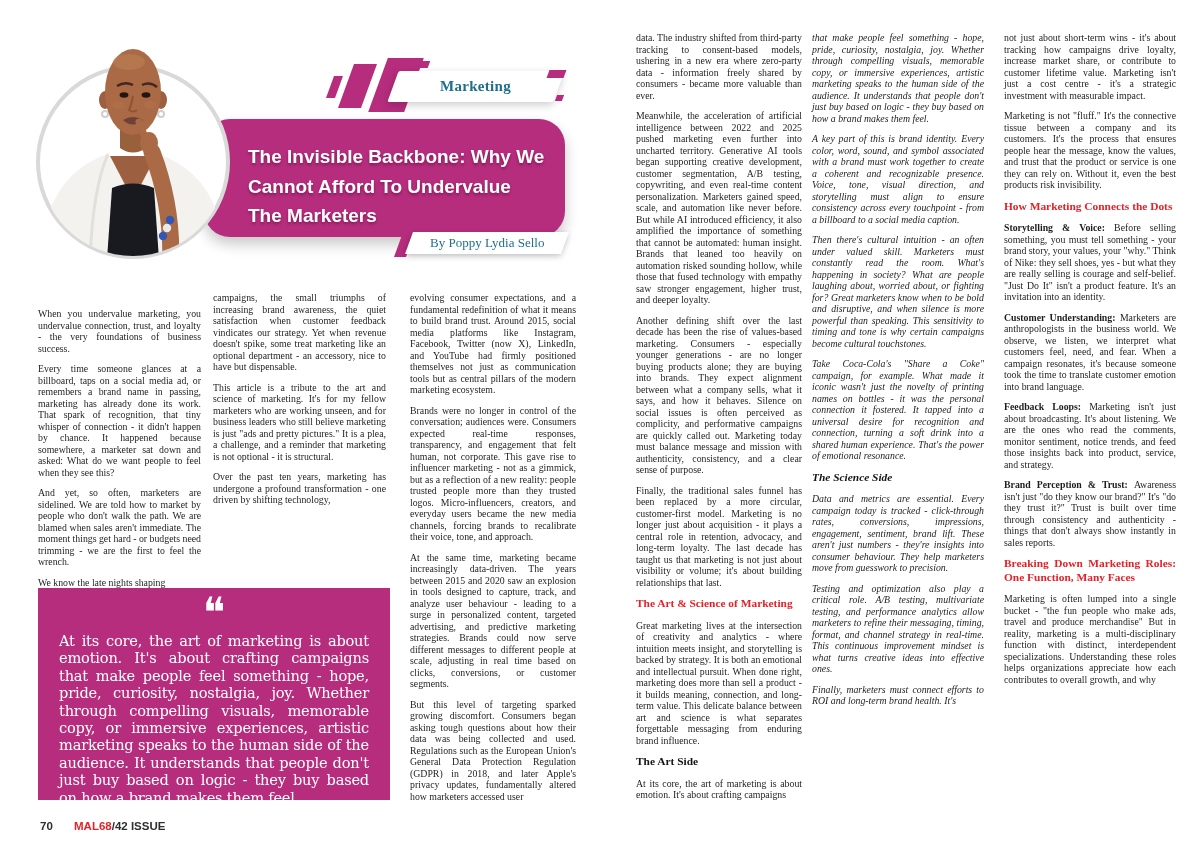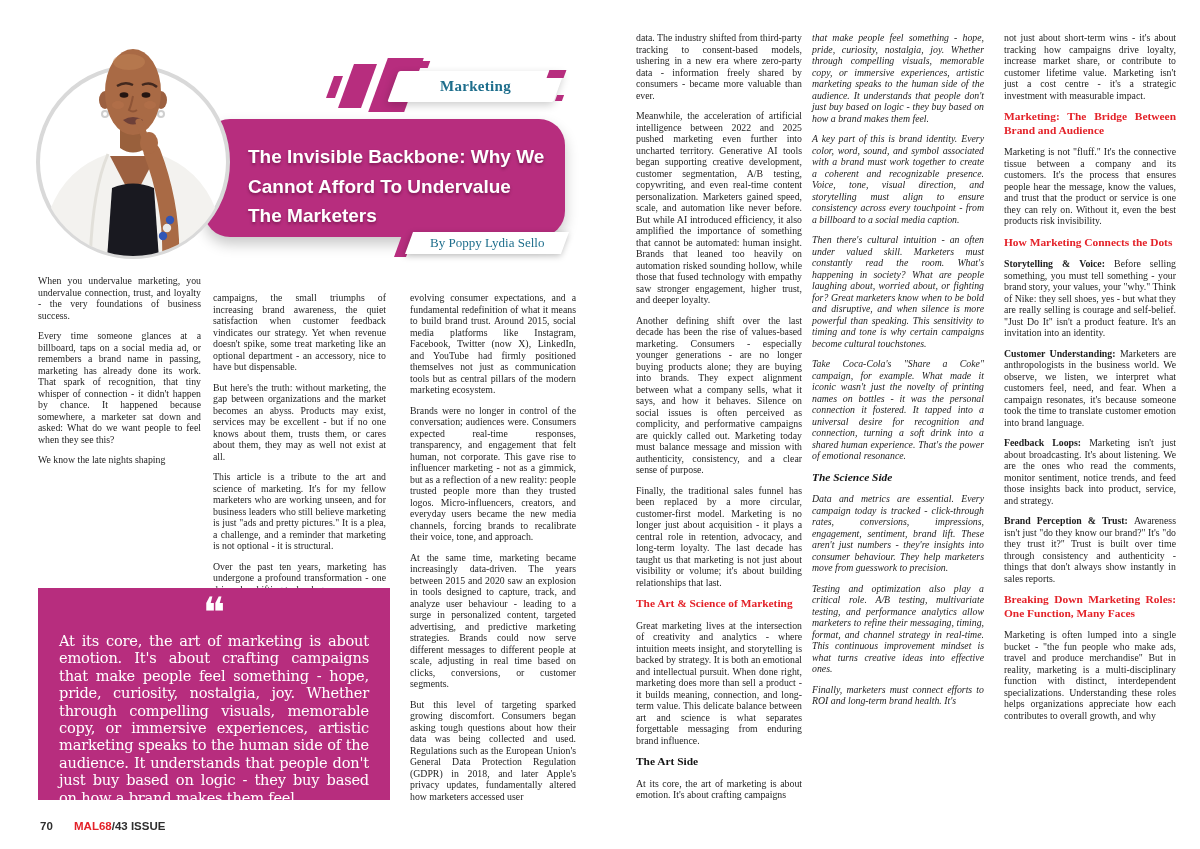--- a/index.html
+++ b/index.html
@@ -20,21 +20,21 @@
               transform:skewX(-20deg);box-shadow:0 2px 6px rgba(0,0,0,.25);z-index:5;
               display:flex;align-items:center;justify-content:center;}
   .byline-bar span{transform:skewX(20deg);font-size:13px;color:var(--teal);}
   
   .portrait{position:absolute;left:30px;top:40px;width:210px;height:262px;z-index:6;}
   
   .col{position:absolute;text-align:justify;font-size:9.8px;line-height:11.5px;}
   .col p{margin:0 0 9px 0;}
   .col h3{margin:2px 0 9px 0;font-size:11.4px;line-height:13.5px;color:var(--red);}
   .col h4{margin:2px 0 9px 0;font-size:11.4px;line-height:13.5px;color:#141414;}
-  .col-1{left:38px;top:275px;width:163px;}
+  .col-1{left:38px;top:308px;width:163px;}
   .col-2{left:213px;top:292px;width:173px;}
   .col-3{left:400px;top:292px;width:166px;margin-left:10px;}
   .col-4{left:636px;top:32px;width:166px;}
   .col-5{left:812px;top:32px;width:172px;font-style:italic;}
   .col-6{left:994px;top:32px;width:172px;margin-left:10px;}
   
   .pull-quote{position:absolute;left:38px;top:588px;width:352px;height:212px;background:var(--magenta);
               color:#ffffff;z-index:3;}
   .pq-mark{text-align:center;font-size:42px;line-height:34px;height:36px;margin-top:8px;
            font-family:"DejaVu Serif",serif;}
@@ -107,25 +107,25 @@
       <path d="M103 56 q-2 10 -4 14 q4 3 8 0" stroke="#8e5436" stroke-width="2" fill="none"></path>
       <path d="M93 80 q10 -6 20 0 q-10 9 -20 0 Z" fill="#6e4038"></path>
       <path d="M116 100 L109 82" stroke="#a96a45" stroke-width="7" stroke-linecap="round"></path>
       <ellipse cx="119" cy="103" rx="9" ry="11" fill="#a96a45"></ellipse>
     </svg>
   </div>
 
   <section class="col col-1">
       <p>When you undervalue marketing, you undervalue connection, trust, and loyalty - the very foundations of business success.</p>
       <p>Every time someone glances at a billboard, taps on a social media ad, or remembers a brand name in passing, marketing has already done its work. That spark of recognition, that tiny whisper of connection - it didn't happen by chance. It happened because somewhere, a marketer sat down and asked: What do we want people to feel when they see this?</p>
+      <p>And yet, so often, marketers are sidelined. We are told how to market by people who don't walk the path. We are blamed when sales aren't immediate. The moment things get hard - or budgets need trimming - we are the first to feel the wrench.</p>
       <p>We know the late nights shaping</p>
     </section>
   <section class="col col-2">
       <p>campaigns, the small triumphs of increasing brand awareness, the quiet satisfaction when customer feedback vindicates our strategy. Yet when revenue doesn't spike, some treat marketing like an optional department - an accessory, nice to have but dispensable.</p>
-      <p>But here's the truth: without marketing, the gap between organizations and the market becomes an abyss. Products may exist, services may be excellent - but if no one knows about them, trusts them, or cares about them, they may as well not exist at all.</p>
       <p>This article is a tribute to the art and science of marketing. It's for my fellow marketers who are working unseen, and for business leaders who still believe marketing is just "ads and pretty pictures." It is a plea, a challenge, and a reminder that marketing is not optional - it is structural.</p>
       <p>Over the past ten years, marketing has undergone a profound transformation - one driven by shifting technology,</p>
     </section>
   <section class="col col-3">
       <p>evolving consumer expectations, and a fundamental redefinition of what it means to build brand trust. Around 2015, social media platforms like Instagram, Facebook, Twitter (now X), LinkedIn, and YouTube had firmly positioned themselves not just as communication tools but as central pillars of the modern marketing ecosystem.</p>
       <p>Brands were no longer in control of the conversation; audiences were. Consumers expected real-time responses, transparency, and engagement that felt human, not corporate. This gave rise to influencer marketing - not as a gimmick, but as a reflection of a new reality: people trusted people more than they trusted logos. Micro-influencers, creators, and everyday users became the new media channels, forcing brands to recalibrate their voice, tone, and approach.</p>
       <p>At the same time, marketing became increasingly data-driven. The years between 2015 and 2020 saw an explosion in tools designed to capture, track, and analyze user behaviour - leading to a surge in personalized content, targeted advertising, and predictive marketing strategies. Brands could now serve different messages to different people at scale, adjusting in real time based on clicks, conversions, or customer segments.</p>
       <p>But this level of targeting sparked growing discomfort. Consumers began asking tough questions about how their data was being collected and used. Regulations such as the European Union's General Data Protection Regulation (GDPR) in 2018, and later Apple's privacy updates, fundamentally altered how marketers accessed user</p>
     </section>
   <section class="col col-4">
@@ -143,34 +143,33 @@
       <p>A key part of this is brand identity. Every color, word, sound, and symbol associated with a brand must work together to create a coherent and recognizable presence. Voice, tone, visual direction, and storytelling must align to ensure consistency across every touchpoint - from a billboard to a social media caption.</p>
       <p>Then there's cultural intuition - an often under valued skill. Marketers must constantly read the room. What's happening in society? What are people laughing about, worried about, or fighting for? Great marketers know when to be bold and disruptive, and when silence is more powerful than speaking. This sensitivity to timing and tone is why certain campaigns become cultural touchstones.</p>
       <p>Take Coca-Cola's "Share a Coke" campaign, for example. What made it iconic wasn't just the novelty of printing names on bottles - it was the personal connection it fostered. It tapped into a universal desire for recognition and connection, turning a soft drink into a shared human experience. That's the power of emotional resonance.</p>
       <h4>The Science Side</h4>
       <p>Data and metrics are essential. Every campaign today is tracked - click-through rates, conversions, impressions, engagement, sentiment, brand lift. These aren't just numbers - they're insights into consumer behaviour. They help marketers move from guesswork to precision.</p>
       <p>Testing and optimization also play a critical role. A/B testing, multivariate testing, and performance analytics allow marketers to refine their messaging, timing, format, and channel strategy in real-time. This continuous improvement mindset is what turns creative ideas into effective ones.</p>
       <p>Finally, marketers must connect efforts to ROI and long-term brand health. It's</p>
     </section>
   <section class="col col-6">
       <p>not just about short-term wins - it's about tracking how campaigns drive loyalty, increase market share, or contribute to customer lifetime value. Marketing isn't just a cost centre - it's a strategic investment with measurable impact.</p>
-      <h3>Marketing: The Bridge Between Brand and Audience</h3>
       <p>Marketing is not "fluff." It's the connective tissue between a company and its customers. It's the process that ensures people hear the message, know the values, and trust that the product or service is one they can rely on. Without it, even the best products risk invisibility.</p>
       <h3>How Marketing Connects the Dots</h3>
       <p><strong>Storytelling &amp; Voice: </strong>Before selling something, you must tell something - your brand story, your values, your "why." Think of Nike: they sell shoes, yes - but what they are really selling is courage and self-belief. "Just Do It" isn't a product feature. It's an invitation into an identity.</p>
       <p><strong>Customer Understanding: </strong>Marketers are anthropologists in the business world. We observe, we listen, we interpret what customers feel, need, and fear. When a campaign resonates, it's because someone took the time to translate customer emotion into brand language.</p>
       <p><strong>Feedback Loops: </strong>Marketing isn't just about broadcasting. It's about listening. We are the ones who read the comments, monitor sentiment, notice trends, and feed those insights back into product, service, and strategy.</p>
       <p><strong>Brand Perception &amp; Trust: </strong>Awareness isn't just "do they know our brand?" It's "do they trust it?" Trust is built over time through consistency and authenticity - things that don't always show instantly in sales reports.</p>
       <h3>Breaking Down Marketing Roles: One Function, Many Faces</h3>
       <p>Marketing is often lumped into a single bucket - "the fun people who make ads, travel and produce merchandise" But in reality, marketing is a multi-disciplinary function with distinct, interdependent specializations. Understanding these roles helps organizations appreciate how each contributes to overall growth, and why</p>
     </section>
 
   <figure class="pull-quote" style="margin:0;">
     <div class="pq-mark">❝</div>
     <div class="pq-text">At its core, the art of marketing is about emotion. It's about crafting campaigns that make people feel something - hope, pride, curiosity, nostalgia, joy. Whether through compelling visuals, memorable copy, or immersive experiences, artistic marketing speaks to the human side of the audience. It understands that people don't just buy based on logic - they buy based on how a brand makes them feel.</div>
   </figure>
 
   <div class="footer">
     <span class="pageno">70</span>
-    <span class="mal">MAL68</span><span>/43 ISSUE</span>
+    <span class="mal">MAL68</span><span>/42 ISSUE</span>
   </div>
 
 </div>
 
 </body></html>

